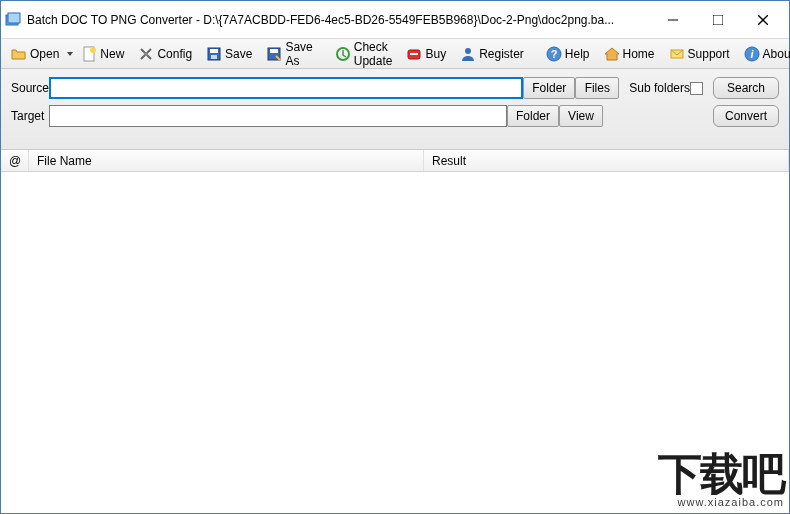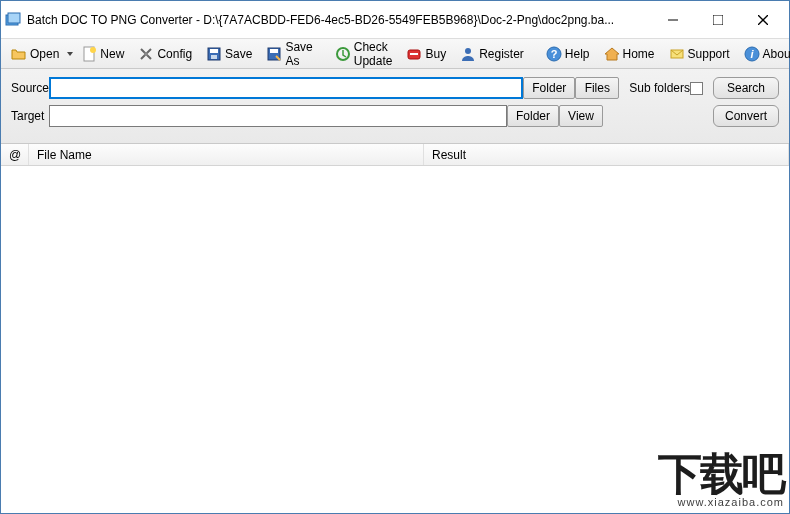--- a/index.html
+++ b/index.html
@@ -10,21 +10,21 @@
 .titlebar .title { flex: 1; font-size: 12px; color: #000; white-space: nowrap; overflow: hidden; text-overflow: ellipsis; }
 .titlebar .win-btn { width: 45px; height: 28px; display: flex; align-items: center; justify-content: center; cursor: pointer; }
 .toolbar { height: 30px; background: linear-gradient(#f8f8f8,#ececec); border-bottom: 1px solid #c9c9c9; display: flex; align-items: center; padding: 0 4px; gap: 2px; }
 .tbtn { display: flex; align-items: center; height: 24px; padding: 0 5px; gap: 3px; cursor: pointer; border: 1px solid transparent; border-radius: 2px; }
 .tbtn .ico { width: 16px; height: 16px; flex-shrink: 0; }
 .tbtn .lbl { font-size: 12px; color: #000; }
 .sep { width: 1px; height: 20px; background: #bbb; margin: 0 3px; }
 .dd { width: 8px; display: flex; align-items: center; justify-content: center; height: 24px; cursor: pointer; }
 .form-area { background: linear-gradient(#f2f2f2,#e9e9e9); padding: 8px 10px 10px 10px; border-bottom: 1px solid #c9c9c9; }
 .row { display: flex; align-items: center; gap: 0; margin-bottom: 6px; }
-.row:last-child { margin-bottom: 6px; }
+.row:last-child { margin-bottom: 12px; }
 .row .flabel { width: 38px; font-size: 12px; color: #000; }
 .row .tinput { flex: 1; height: 22px; border: 1px solid #7a7a7a; background: #fff; padding: 0 4px; font-size: 12px; }
 .row .tinput.hl { border: 1px solid #0078d7; box-shadow: 0 0 0 1px #0078d7 inset; }
 .sbtn { height: 22px; min-width: 44px; padding: 0 8px; background: linear-gradient(#f5f5f5,#e1e1e1); border: 1px solid #9a9a9a; border-radius: 2px; font-size: 12px; cursor: pointer; }
 .chk { width: 13px; height: 13px; border: 1px solid #7a7a7a; background: #fff; cursor: pointer; }
 .chklbl { font-size: 12px; }
 .spacer { width: 10px; }
 .wbtn { height: 22px; width: 66px; background: linear-gradient(#f5f5f5,#e1e1e1); border: 1px solid #9a9a9a; border-radius: 6px; font-size: 12px; cursor: pointer; }
 .listhdr { height: 22px; background: linear-gradient(#fdfdfd,#f0f0f0); border-bottom: 1px solid #d4d4d4; display: flex; }
 .col { display: flex; align-items: center; padding: 0 8px; font-size: 12px; border-right: 1px solid #e0e0e0; }

